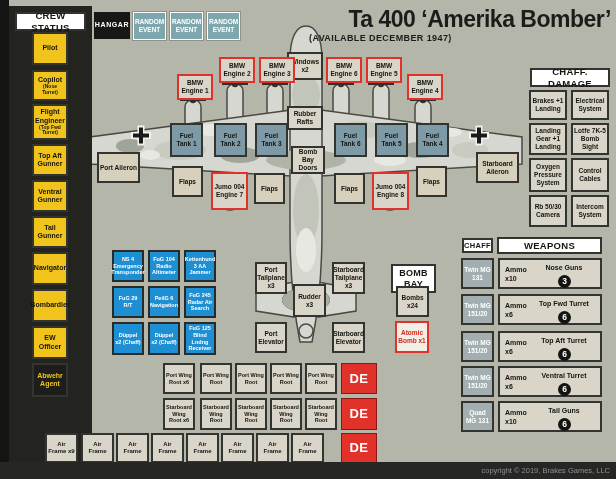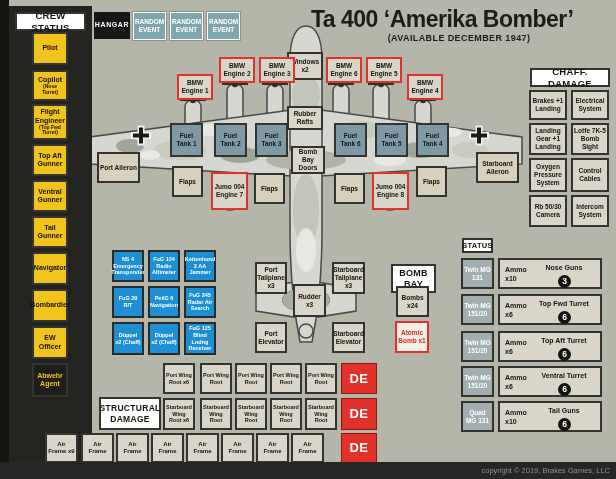--- a/index.html
+++ b/index.html
@@ -33,23 +33,23 @@
   .statuscell{background:#a2aeb0;color:#fff;}
   .weaponcell{display:block;}
   .xs{font-size:5.5px;}
   .ammo{position:absolute;left:5px;top:5px;width:28px;text-align:left;font-size:7px;line-height:1.3;}
   .pos{position:absolute;right:3px;top:4px;width:66px;text-align:center;font-size:7px;}
   .badge{position:absolute;right:29px;top:15px;width:13px;height:13px;border-radius:50%;
          background:#131311;color:#fff;font-size:8.5px;line-height:13px;text-align:center;font-weight:bold;}
   .sub{display:block;font-size:5px;line-height:1.1;}
   .panel-dark{position:absolute;background:#232320;}
   .strip{position:absolute;background:#141412;}
-  .title-main{position:absolute;right:5px;top:6px;width:300px;
+  .title-main{position:absolute;right:5px;top:6px;width:300px;text-align:right;
               font-size:23px;font-weight:bold;color:#1c1c1a;letter-spacing:-.5px;}
-  .title-sub{position:absolute;right:7px;top:33px;width:300px;text-align:center;
+  .title-sub{position:absolute;right:7px;top:33px;width:300px;text-align:left;
              font-size:9px;font-weight:bold;color:#1c1c1a;letter-spacing:.4px;}
   .footer{position:absolute;left:0;top:462px;width:616px;height:17px;background:#262624;}
   .footer .l{position:absolute;left:5px;top:4px;font-size:7.5px;color:#dddcd8;}
   .footer .r{position:absolute;right:6px;top:4px;font-size:7.5px;color:#8e9295;}
   svg{position:absolute;left:0;top:0;}
 </style>
 </head>
 <body>
 
 <div id="stage">
@@ -221,21 +221,22 @@
   <div class="b" style="left:255px;top:262px;width:32px;height:32px;">Port Tailplane x3</div>
   <div class="b" style="left:332px;top:262px;width:33px;height:32px;">Starboard Tailplane x3</div>
   <div class="b" style="left:293px;top:284px;width:33px;height:33px;">Rudder x3</div>
   <div class="b" style="left:255px;top:322px;width:32px;height:31px;">Port Elevator</div>
   <div class="b" style="left:332px;top:322px;width:33px;height:31px;">Starboard Elevator</div>
 
   <div class="b hdr" style="left:391px;top:264px;width:45px;height:29px;font-size:9px;">BOMB BAY</div>
   <div class="b" style="left:396px;top:286px;width:33px;height:31px;">Bombs x24</div>
   <div class="b atomic" style="left:395px;top:321px;width:34px;height:32px;">Atomic Bomb x1</div>
 
-  <div class="b hdr" style="left:462px;top:238px;width:31px;height:15px;font-size:7.5px;">STATUS</div>
+  <div class="b hdr" style="left:462px;top:238px;width:31px;height:15px;font-size:7.5px;">CHAFF</div>
+  <div class="b hdr" style="left:497px;top:237px;width:105px;height:17px;">WEAPONS</div>
 
   <div class="b statuscell" style="left:461px;top:258px;width:33px;height:31px;">Twin MG 131</div>
   <div class="b weaponcell" style="left:498px;top:258px;width:104px;height:31px;">
     <span class="ammo">Ammo x10</span>
     <span class="pos">Nose Guns</span>
     <span class="badge">3</span>
   </div>
   <div class="b statuscell" style="left:461px;top:294px;width:33px;height:31px;">Twin MG 151/20</div>
   <div class="b weaponcell" style="left:498px;top:294px;width:104px;height:31px;">
     <span class="ammo">Ammo x6</span>
@@ -254,21 +255,20 @@
     <span class="pos">Ventral Turret</span>
     <span class="badge">6</span>
   </div>
   <div class="b statuscell" style="left:461px;top:401px;width:33px;height:31px;">Quad MG 131</div>
   <div class="b weaponcell" style="left:498px;top:401px;width:104px;height:31px;">
     <span class="ammo">Ammo x10</span>
     <span class="pos">Tail Guns</span>
     <span class="badge">6</span>
   </div>
 
-  <div class="b hdr" style="left:99px;top:397px;width:62px;height:33px;font-size:8.5px;line-height:1.25;">STRUCTURAL DAMAGE</div>
 
   <div class="b xs" style="left:163px;top:363px;width:32px;height:31px;">Port Wing Root x6</div>
   <div class="b xs" style="left:200px;top:363px;width:32px;height:31px;">Port Wing Root</div>
   <div class="b xs" style="left:235px;top:363px;width:32px;height:31px;">Port Wing Root</div>
   <div class="b xs" style="left:270px;top:363px;width:32px;height:31px;">Port Wing Root</div>
   <div class="b xs" style="left:305px;top:363px;width:32px;height:31px;">Port Wing Root</div>
   <div class="b redbox" style="left:341px;top:363px;width:36px;height:31px;">DE</div>
 
   <div class="b xs" style="left:163px;top:398px;width:32px;height:32px;">Starboard Wing Root x6</div>
   <div class="b xs" style="left:200px;top:398px;width:32px;height:32px;">Starboard Wing Root</div>

